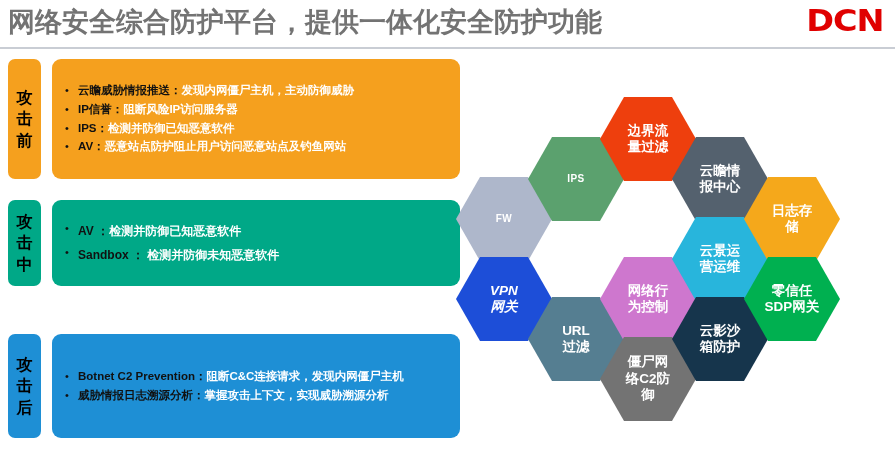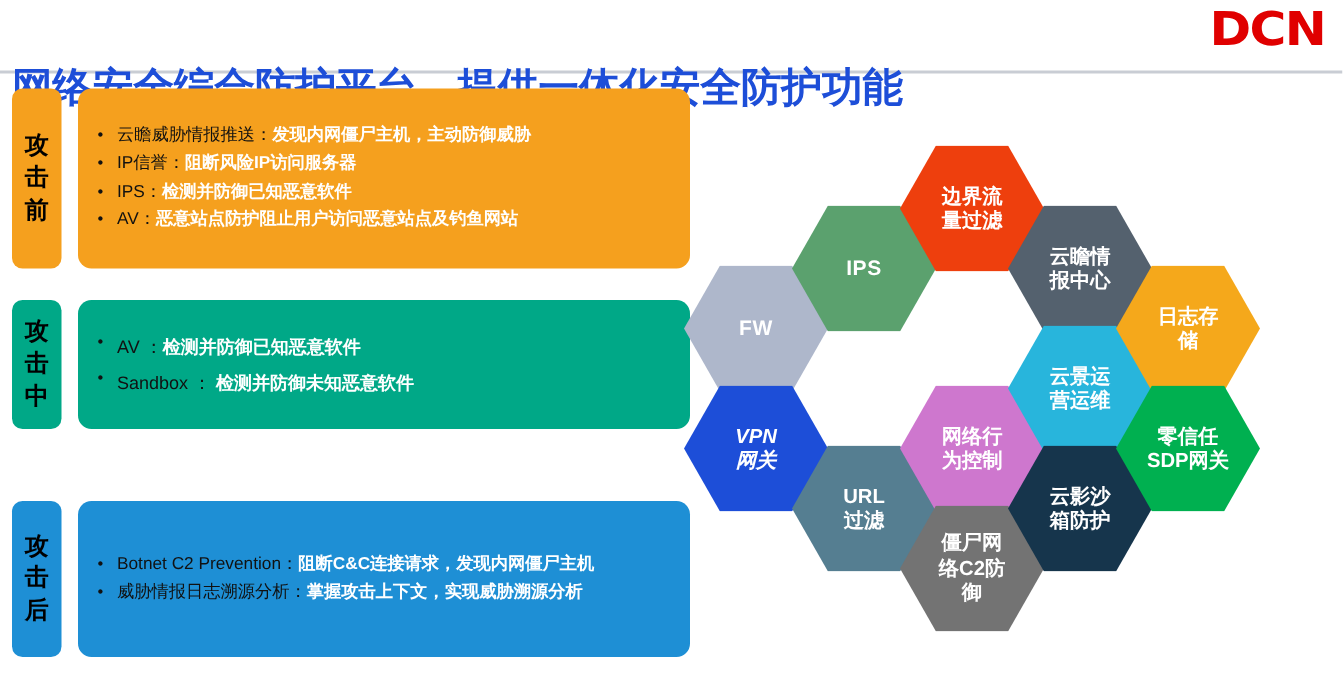--- a/index.html
+++ b/index.html
@@ -25,25 +25,24 @@
     height: 49px;
     border-bottom: 2px solid #c9cdd4;
     box-sizing: border-box;
   }
   #page-title {
     position: absolute;
     left: 8px;
     top: 4px;
     font-size: 27px;
     font-weight: bold;
-    color: #1d4ed8;
+    color: #737373;
     letter-spacing: 0px;
     white-space: nowrap;
     line-height: 36px;
-    margin-top: 36px;
   }
   #brand-logo {
     position: absolute;
     right: 12px;
     top: 1px;
     font-size: 31px;
     font-weight: bold;
     font-family: "DejaVu Sans", "Liberation Sans", sans-serif;
     color: #E00000;
     letter-spacing: -1px;
@@ -103,21 +102,21 @@
     font-size: 11px;
     line-height: 1.55;
   }
   .bullet-text {
     flex: 1 1 auto;
     color: #ffffff;
     font-weight: bold;
   }
   .bullet-text .term {
     color: #111111;
-    font-weight: normal;
+    font-weight: bold;
   }
 
   
   #group-pre { top: 59px; height: 120px; }
   #group-pre .phase-tab { height: 120px; background: #F5A01E; }
   #group-pre .phase-body { height: 120px; background: #F5A01E; }
 
   
   #group-during { top: 200px; height: 86px; }
   #group-during .phase-tab { height: 86px; background: #00A887; }
@@ -148,21 +147,21 @@
     justify-content: center;
     text-align: center;
     color: #ffffff;
     font-weight: bold;
     font-size: 13.5px;
     line-height: 1.22;
     letter-spacing: 0px;
     padding: 0 16px;
     box-sizing: border-box;
   }
-  .hex.latin { font-size: 14px; letter-spacing: 0.4px; }
+  .hex.latin { font-size: 10px; letter-spacing: 0.4px; }
   .hex .hex-label { display: block; word-break: keep-all; }
 </style>
 </head>
 <body>
 
 <div id="header">
   <div id="page-title">网络安全综合防护平台，提供一体化安全防护功能</div>
   <div id="brand-logo">DCN</div>
 </div>
 

